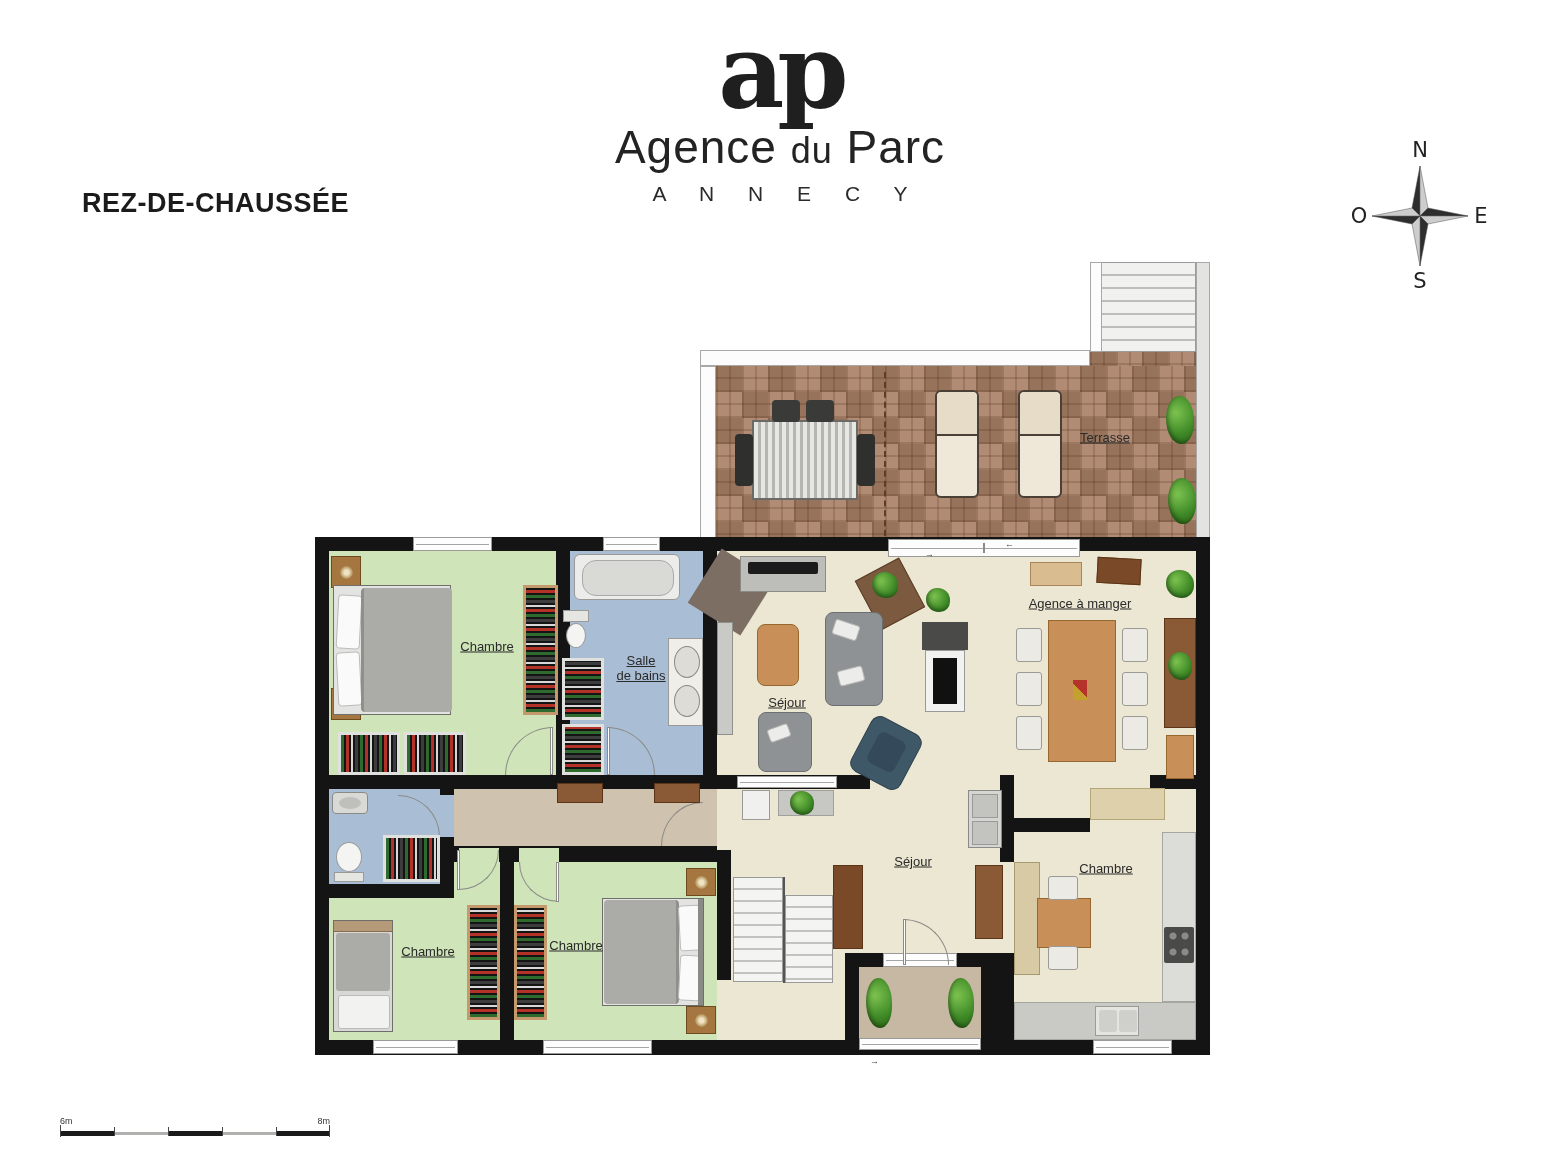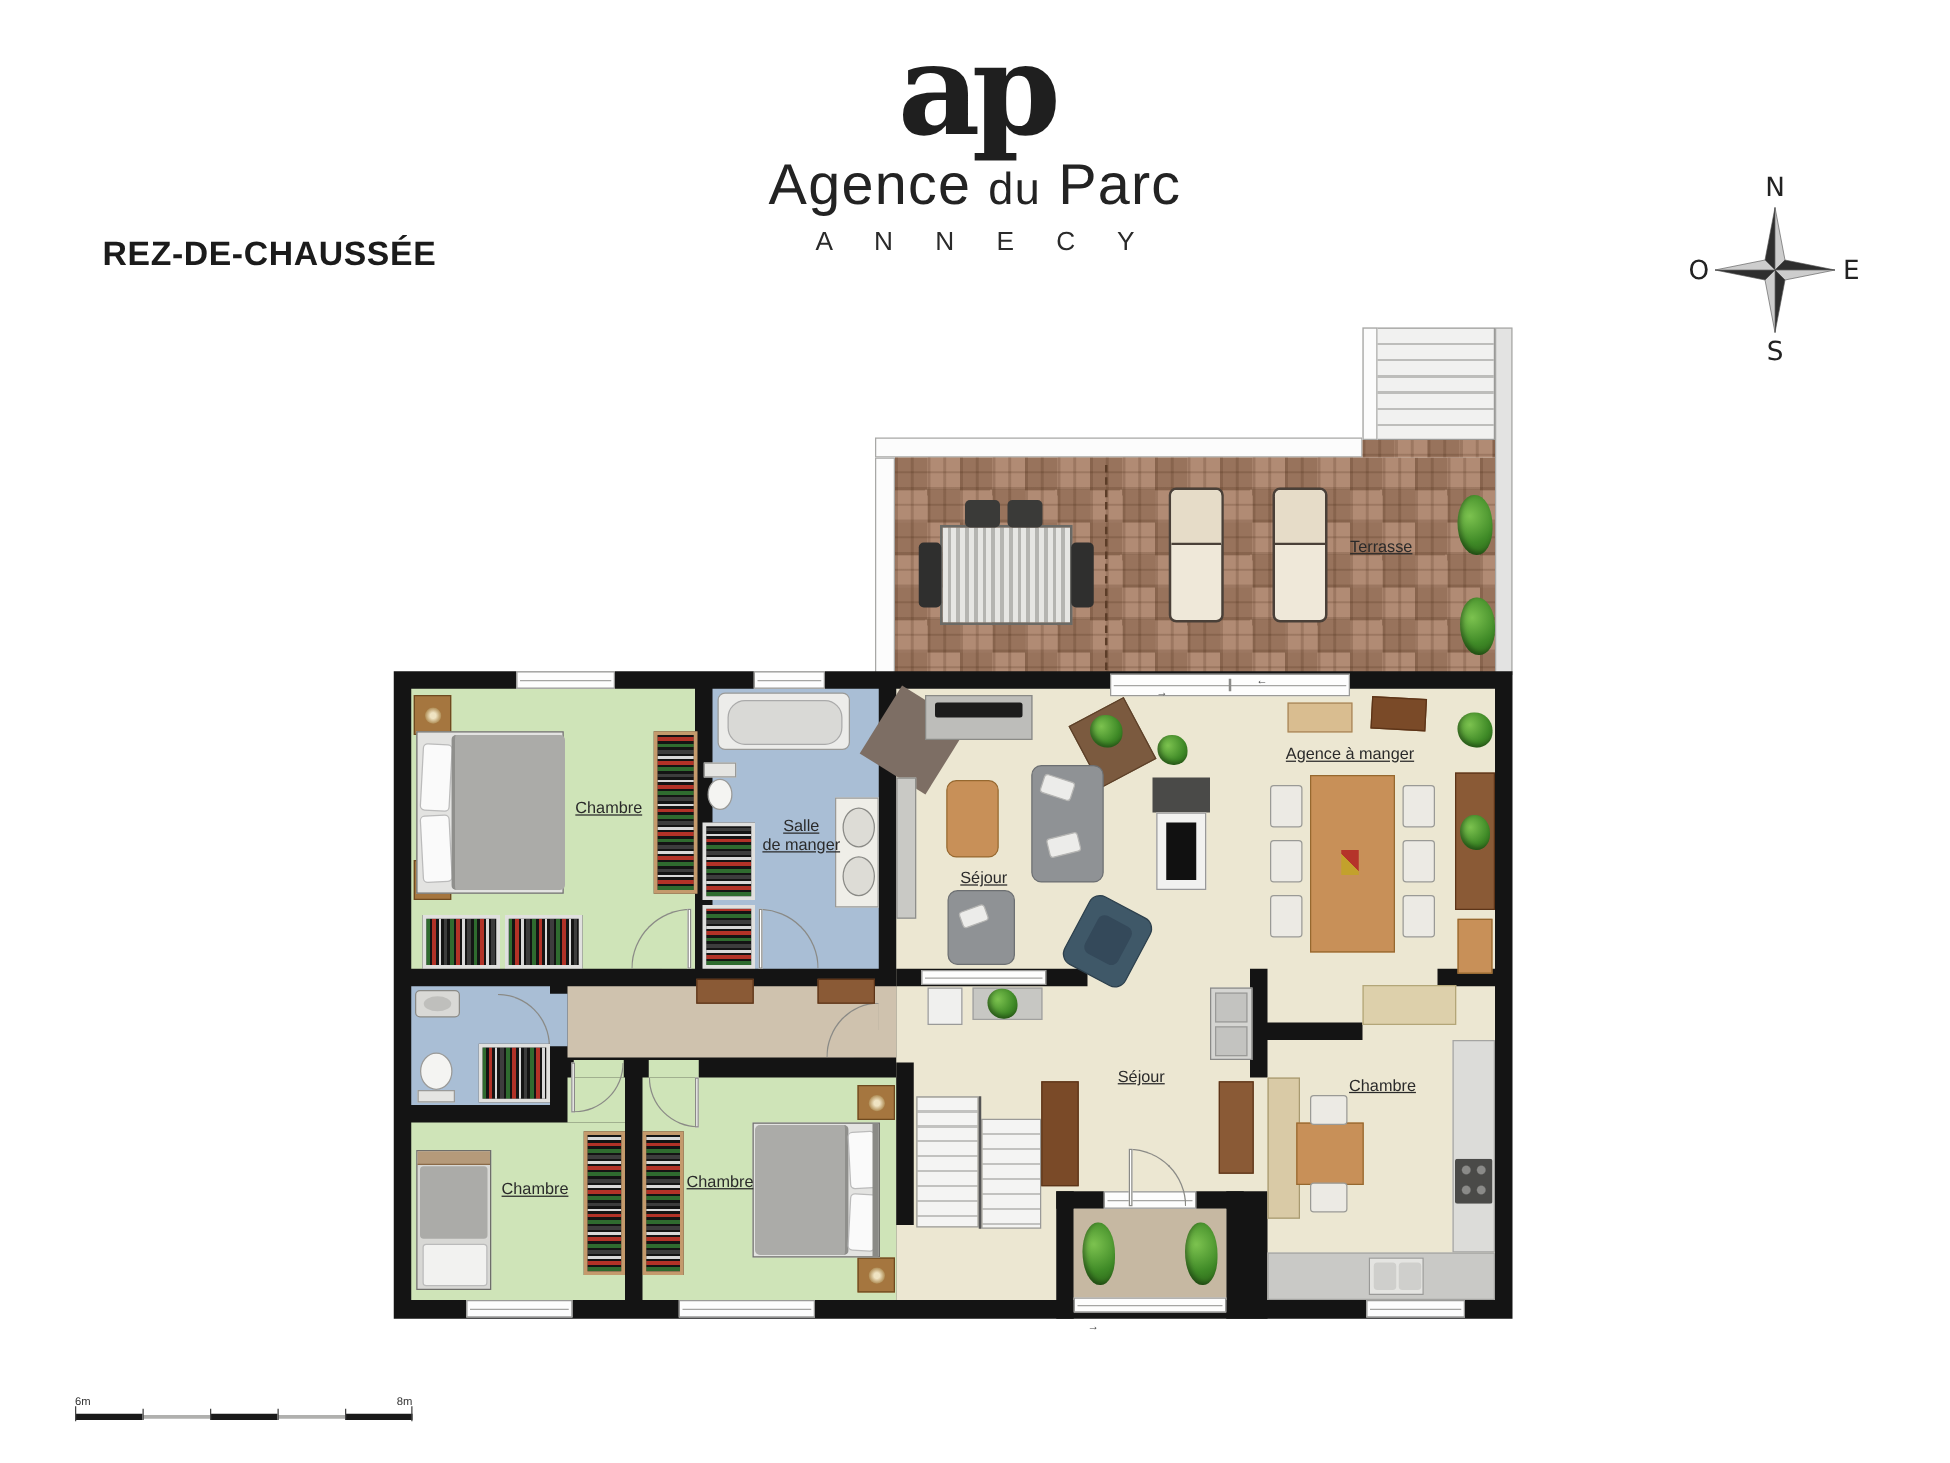--- a/index.html
+++ b/index.html
@@ -282,21 +282,21 @@
     <div style="position:absolute;left:1px;top:1px;width:72px;height:104px;background:#ababa8;border-right:3px solid #8f8f8c;border-radius:4px;"></div>
     <div style="position:absolute;left:76px;top:6px;width:20px;height:44px;background:#fafafa;border:1px solid #bbb;border-radius:4px;transform:rotate(-3deg);"></div>
     <div style="position:absolute;left:76px;top:56px;width:20px;height:44px;background:#fafafa;border:1px solid #bbb;border-radius:4px;transform:rotate(3deg);"></div>
     <div style="position:absolute;right:0;top:0;width:5px;height:106px;background:#8a8a86;"></div>
   </div>
 
   <div class="a label" style="left:1105px;top:437px;">Terrasse</div>
   <div class="a label" style="left:487px;top:646px;">Chambre</div>
   <div class="a label" style="left:641px;top:668px;">
     <div>Salle</div>
-    <div>de manger</div>
+    <div>de bains</div>
   </div>
   <div class="a label" style="left:787px;top:702px;">Séjour</div>
   <div class="a label" style="left:1080px;top:603px;">Agence à manger</div>
   <div class="a label" style="left:913px;top:861px;">Séjour</div>
   <div class="a label" style="left:1106px;top:868px;">Chambre</div>
   <div class="a label" style="left:428px;top:951px;">Chambre</div>
   <div class="a label" style="left:576px;top:945px;">Chambre</div>
 
   <div class="a" style="left:60px;top:1116px;width:270px;height:24px;">
     <span class="sb-lab" style="left:0;">6m</span>

